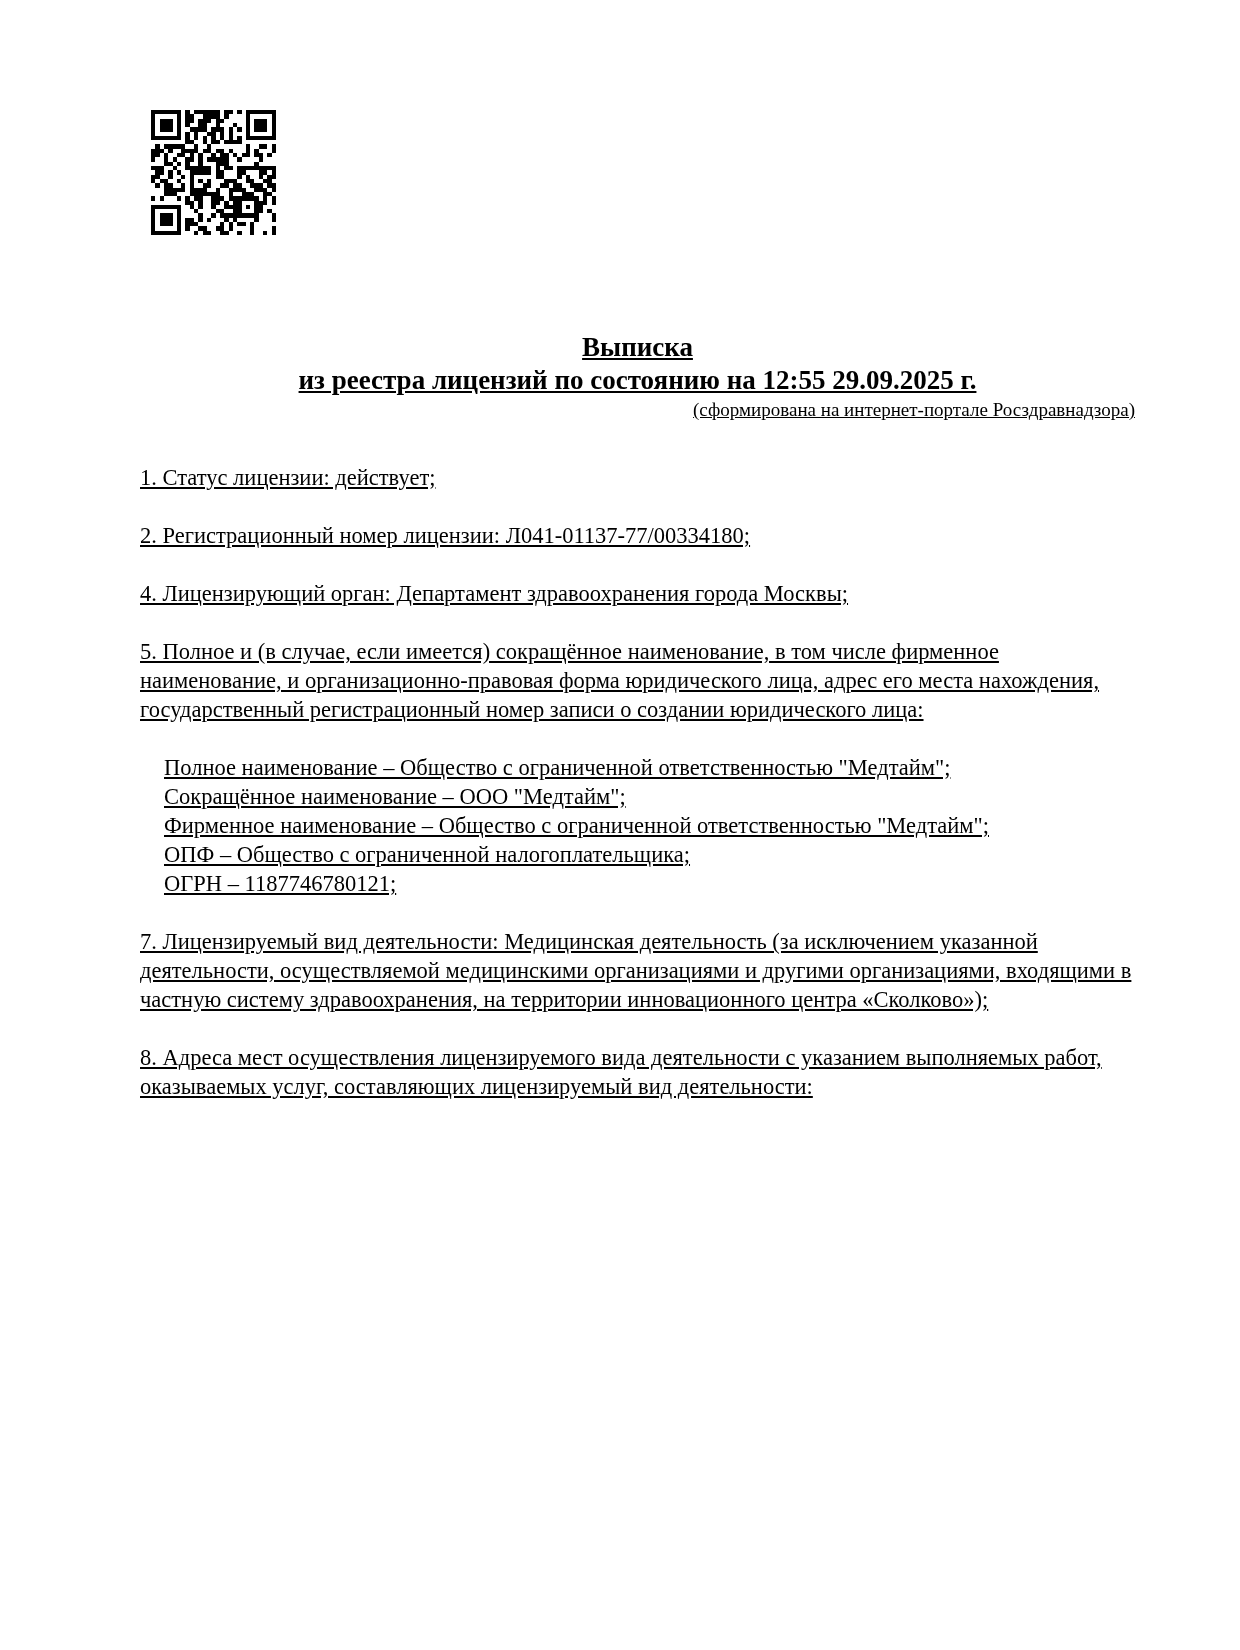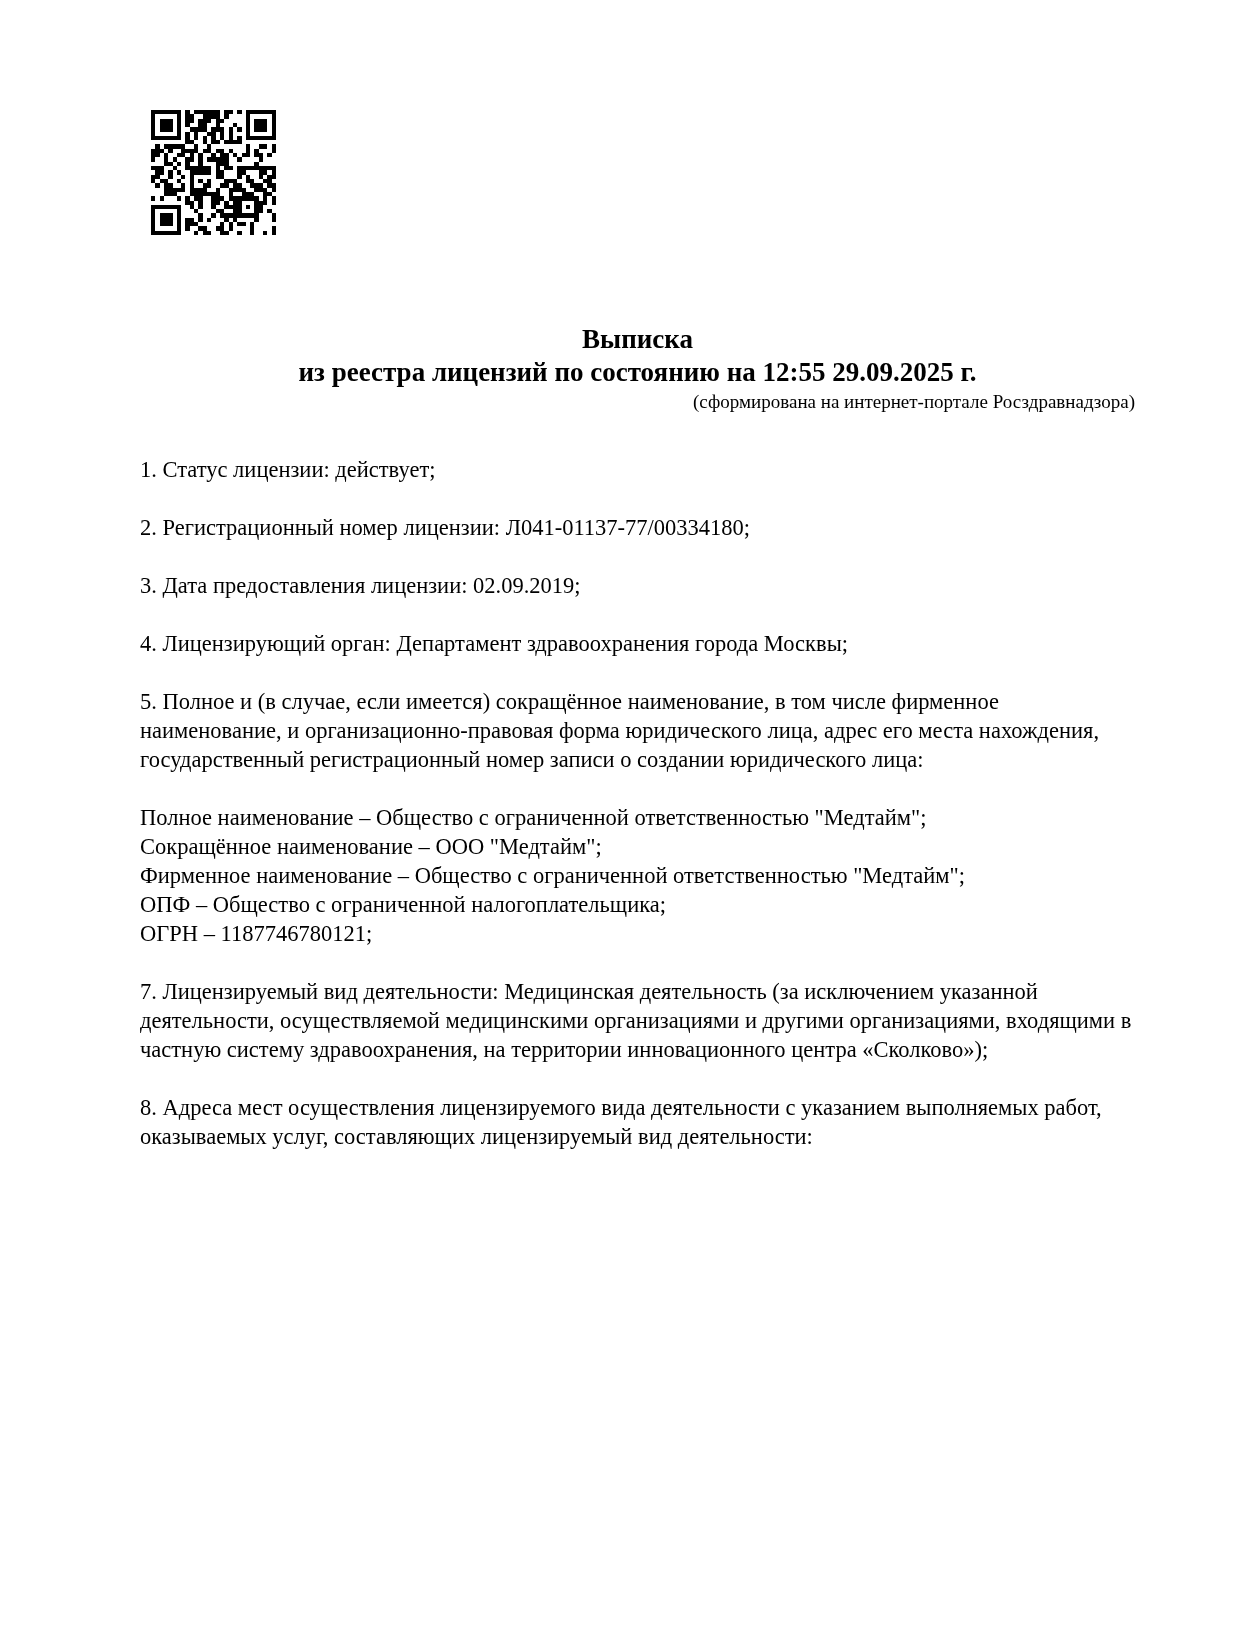--- a/index.html
+++ b/index.html
@@ -20,22 +20,23 @@
     position: absolute;
     left: 151px;
     top: 110px;
     width: 125px;
     height: 125px;
   }
   .qr svg { display: block; width: 100%; height: 100%; }
   .content {
     position: absolute;
     left: 140px;
-    top: 323px;
+    top: 331px;
     width: 995px;
+    text-decoration: underline;
   }
   .doc-title {
     text-align: center;
     font-weight: bold;
     font-size: 27px;
     line-height: 33px;
   }
   .doc-subtitle {
     text-align: right;
     font-size: 19px;
@@ -45,20 +46,21 @@
     margin: 29px 0 0 0;
     font-size: 22.5px;
     line-height: 29px;
     text-align: left;
   }
   .para-first {
     margin-top: 40px;
   }
   .details {
     margin-top: 29px;
+    margin-left: 24px;
   }
   .dline {
     font-size: 22.5px;
     line-height: 29px;
   }
 </style>
 </head>
 <body>
 
 <div class="page">
@@ -506,21 +508,20 @@
 
     <div class="doc-title">
       <div>Выписка</div>
       <div>из реестра лицензий по состоянию на 12:55 29.09.2025 г.</div>
     </div>
 
     <div class="doc-subtitle">(сформирована на интернет-портале Росздравнадзора)</div>
 
     <div class="para para-first">1. Статус лицензии: действует;</div>
     <div class="para">2. Регистрационный номер лицензии: Л041-01137-77/00334180;</div>
-    <div class="para">3. Дата предоставления лицензии: 02.09.2019;</div>
     <div class="para">4. Лицензирующий орган: Департамент здравоохранения города Москвы;</div>
     <div class="para">5. Полное и (в случае, если имеется) сокращённое наименование, в том числе фирменное наименование, и организационно-правовая форма юридического лица, адрес его места нахождения, государственный регистрационный номер записи о создании юридического лица:</div>
 
     <div class="details">
       <div class="dline">Полное наименование – Общество с ограниченной ответственностью "Медтайм";</div>
       <div class="dline">Сокращённое наименование – ООО "Медтайм";</div>
       <div class="dline">Фирменное наименование – Общество с ограниченной ответственностью "Медтайм";</div>
       <div class="dline">ОПФ – Общество с ограниченной налогоплательщика;</div>
       <div class="dline">ОГРН – 1187746780121;</div>
     </div>

